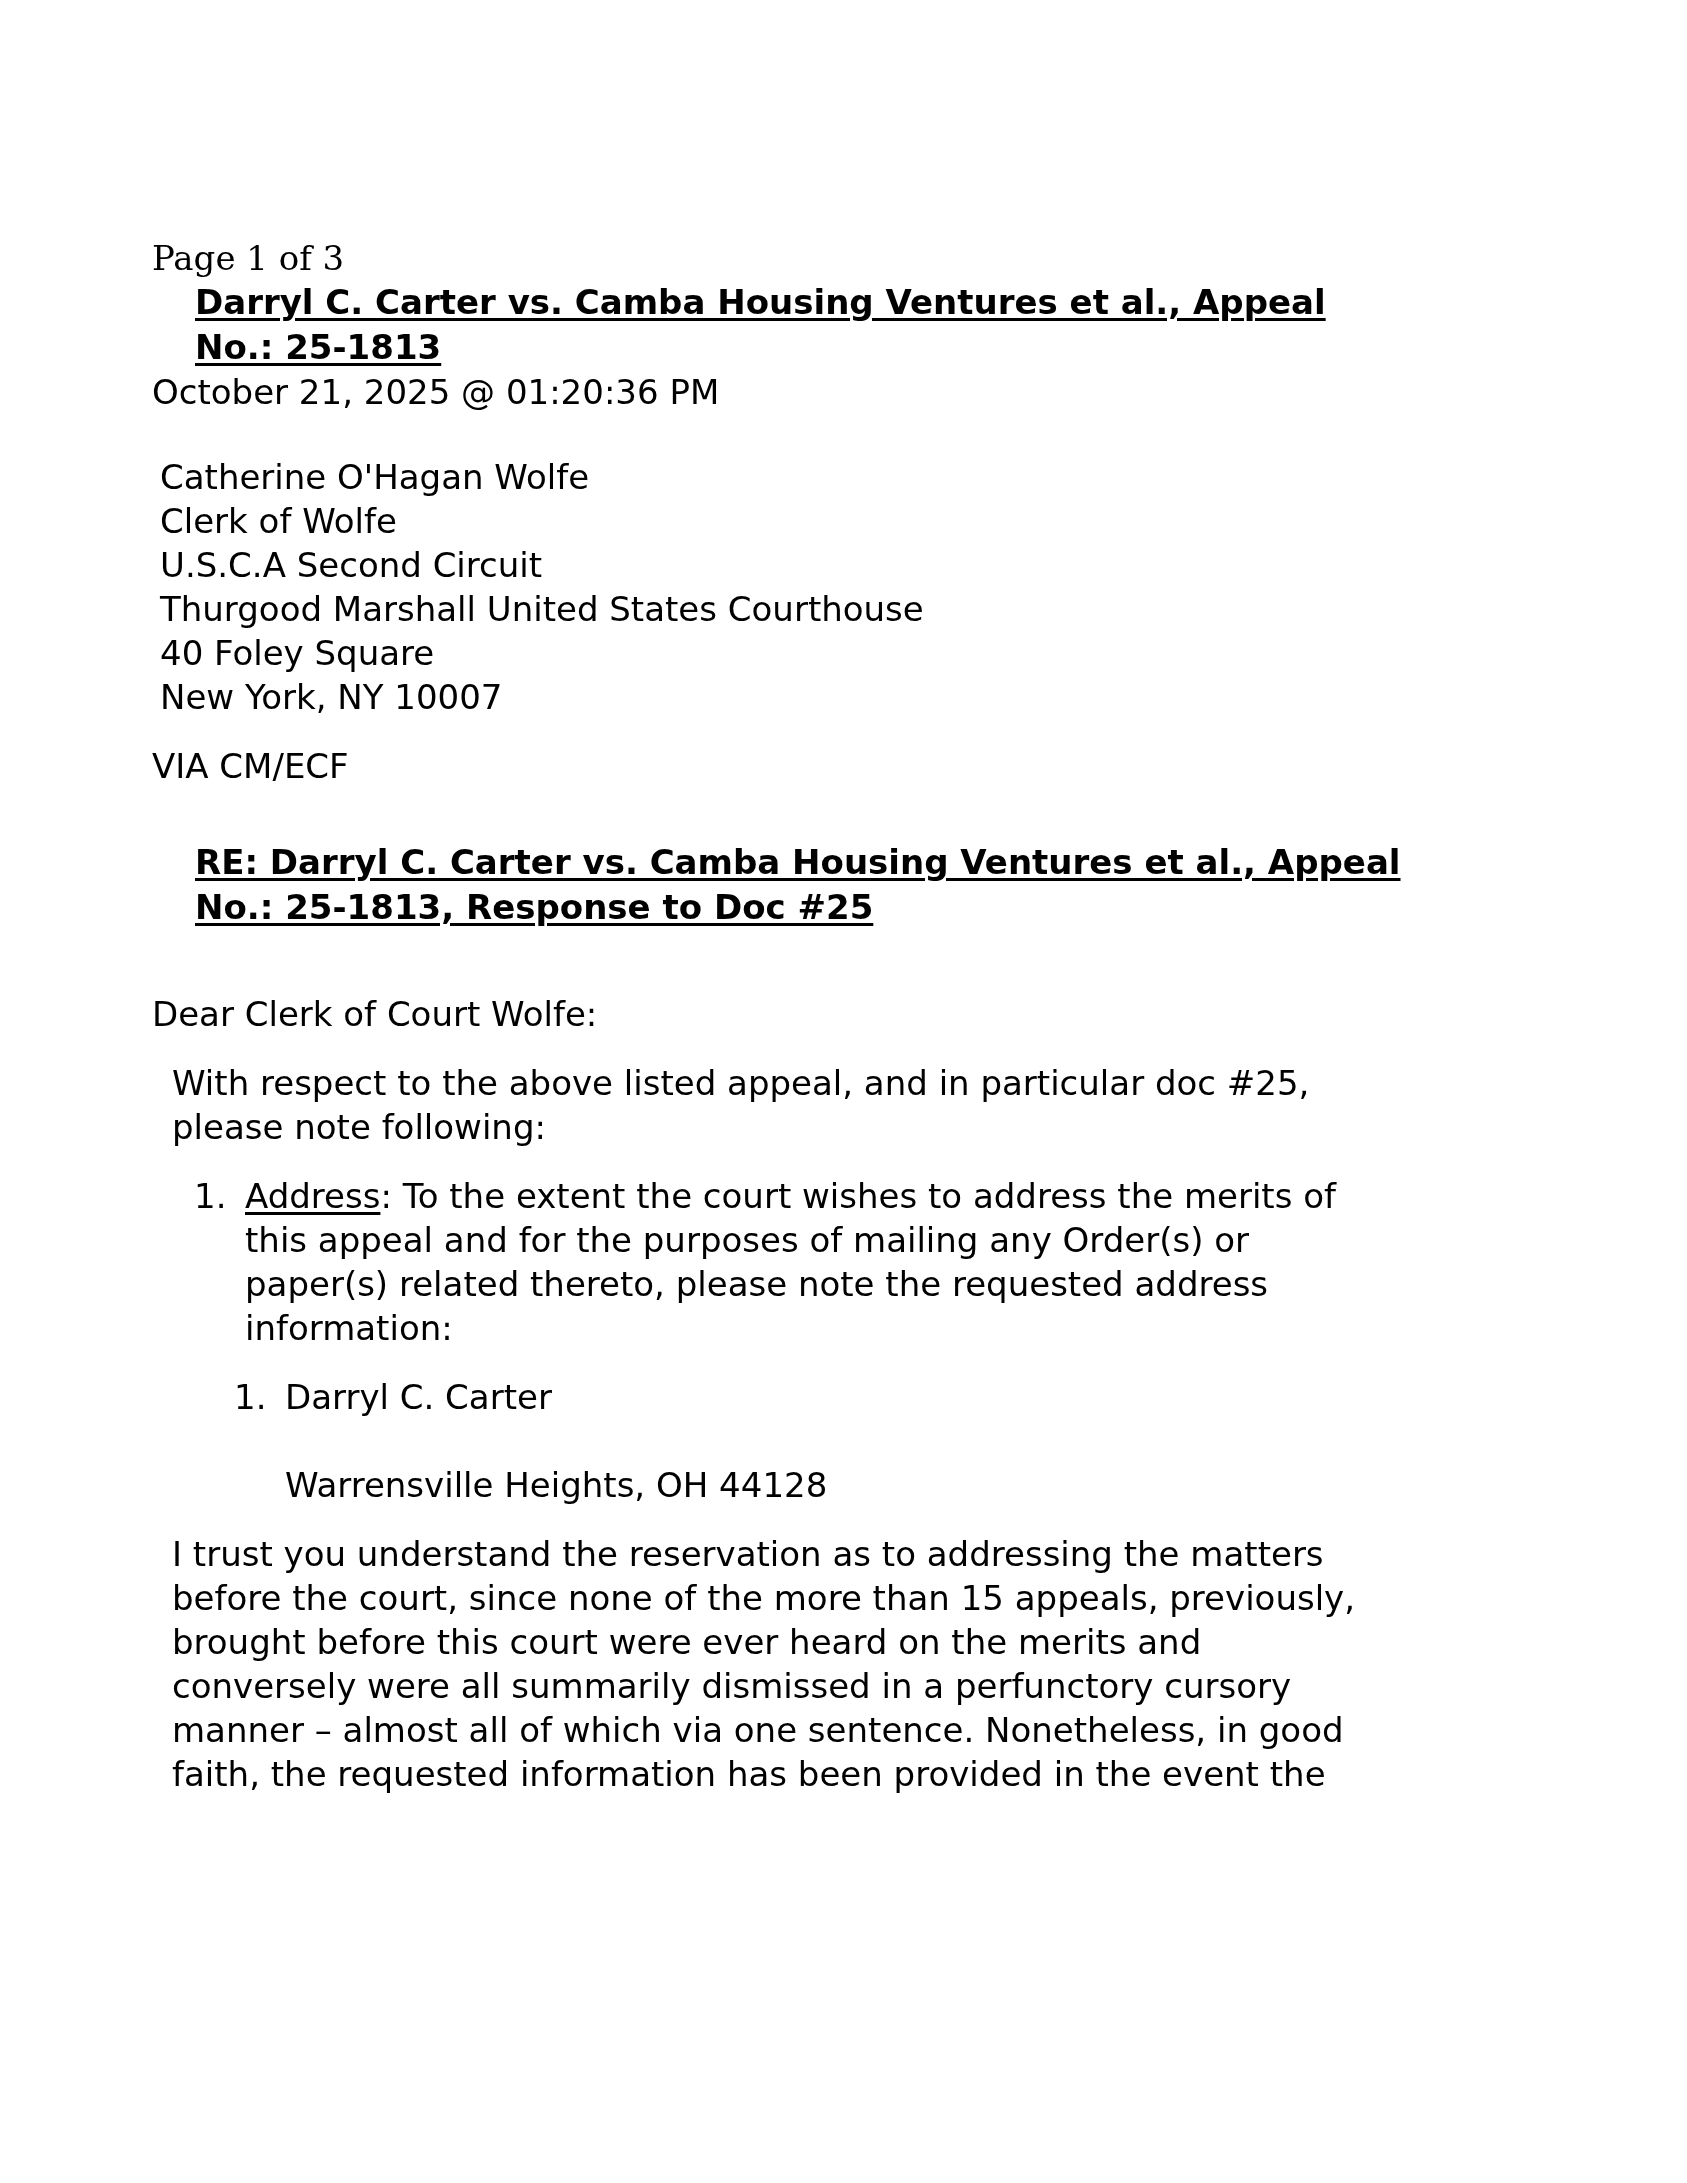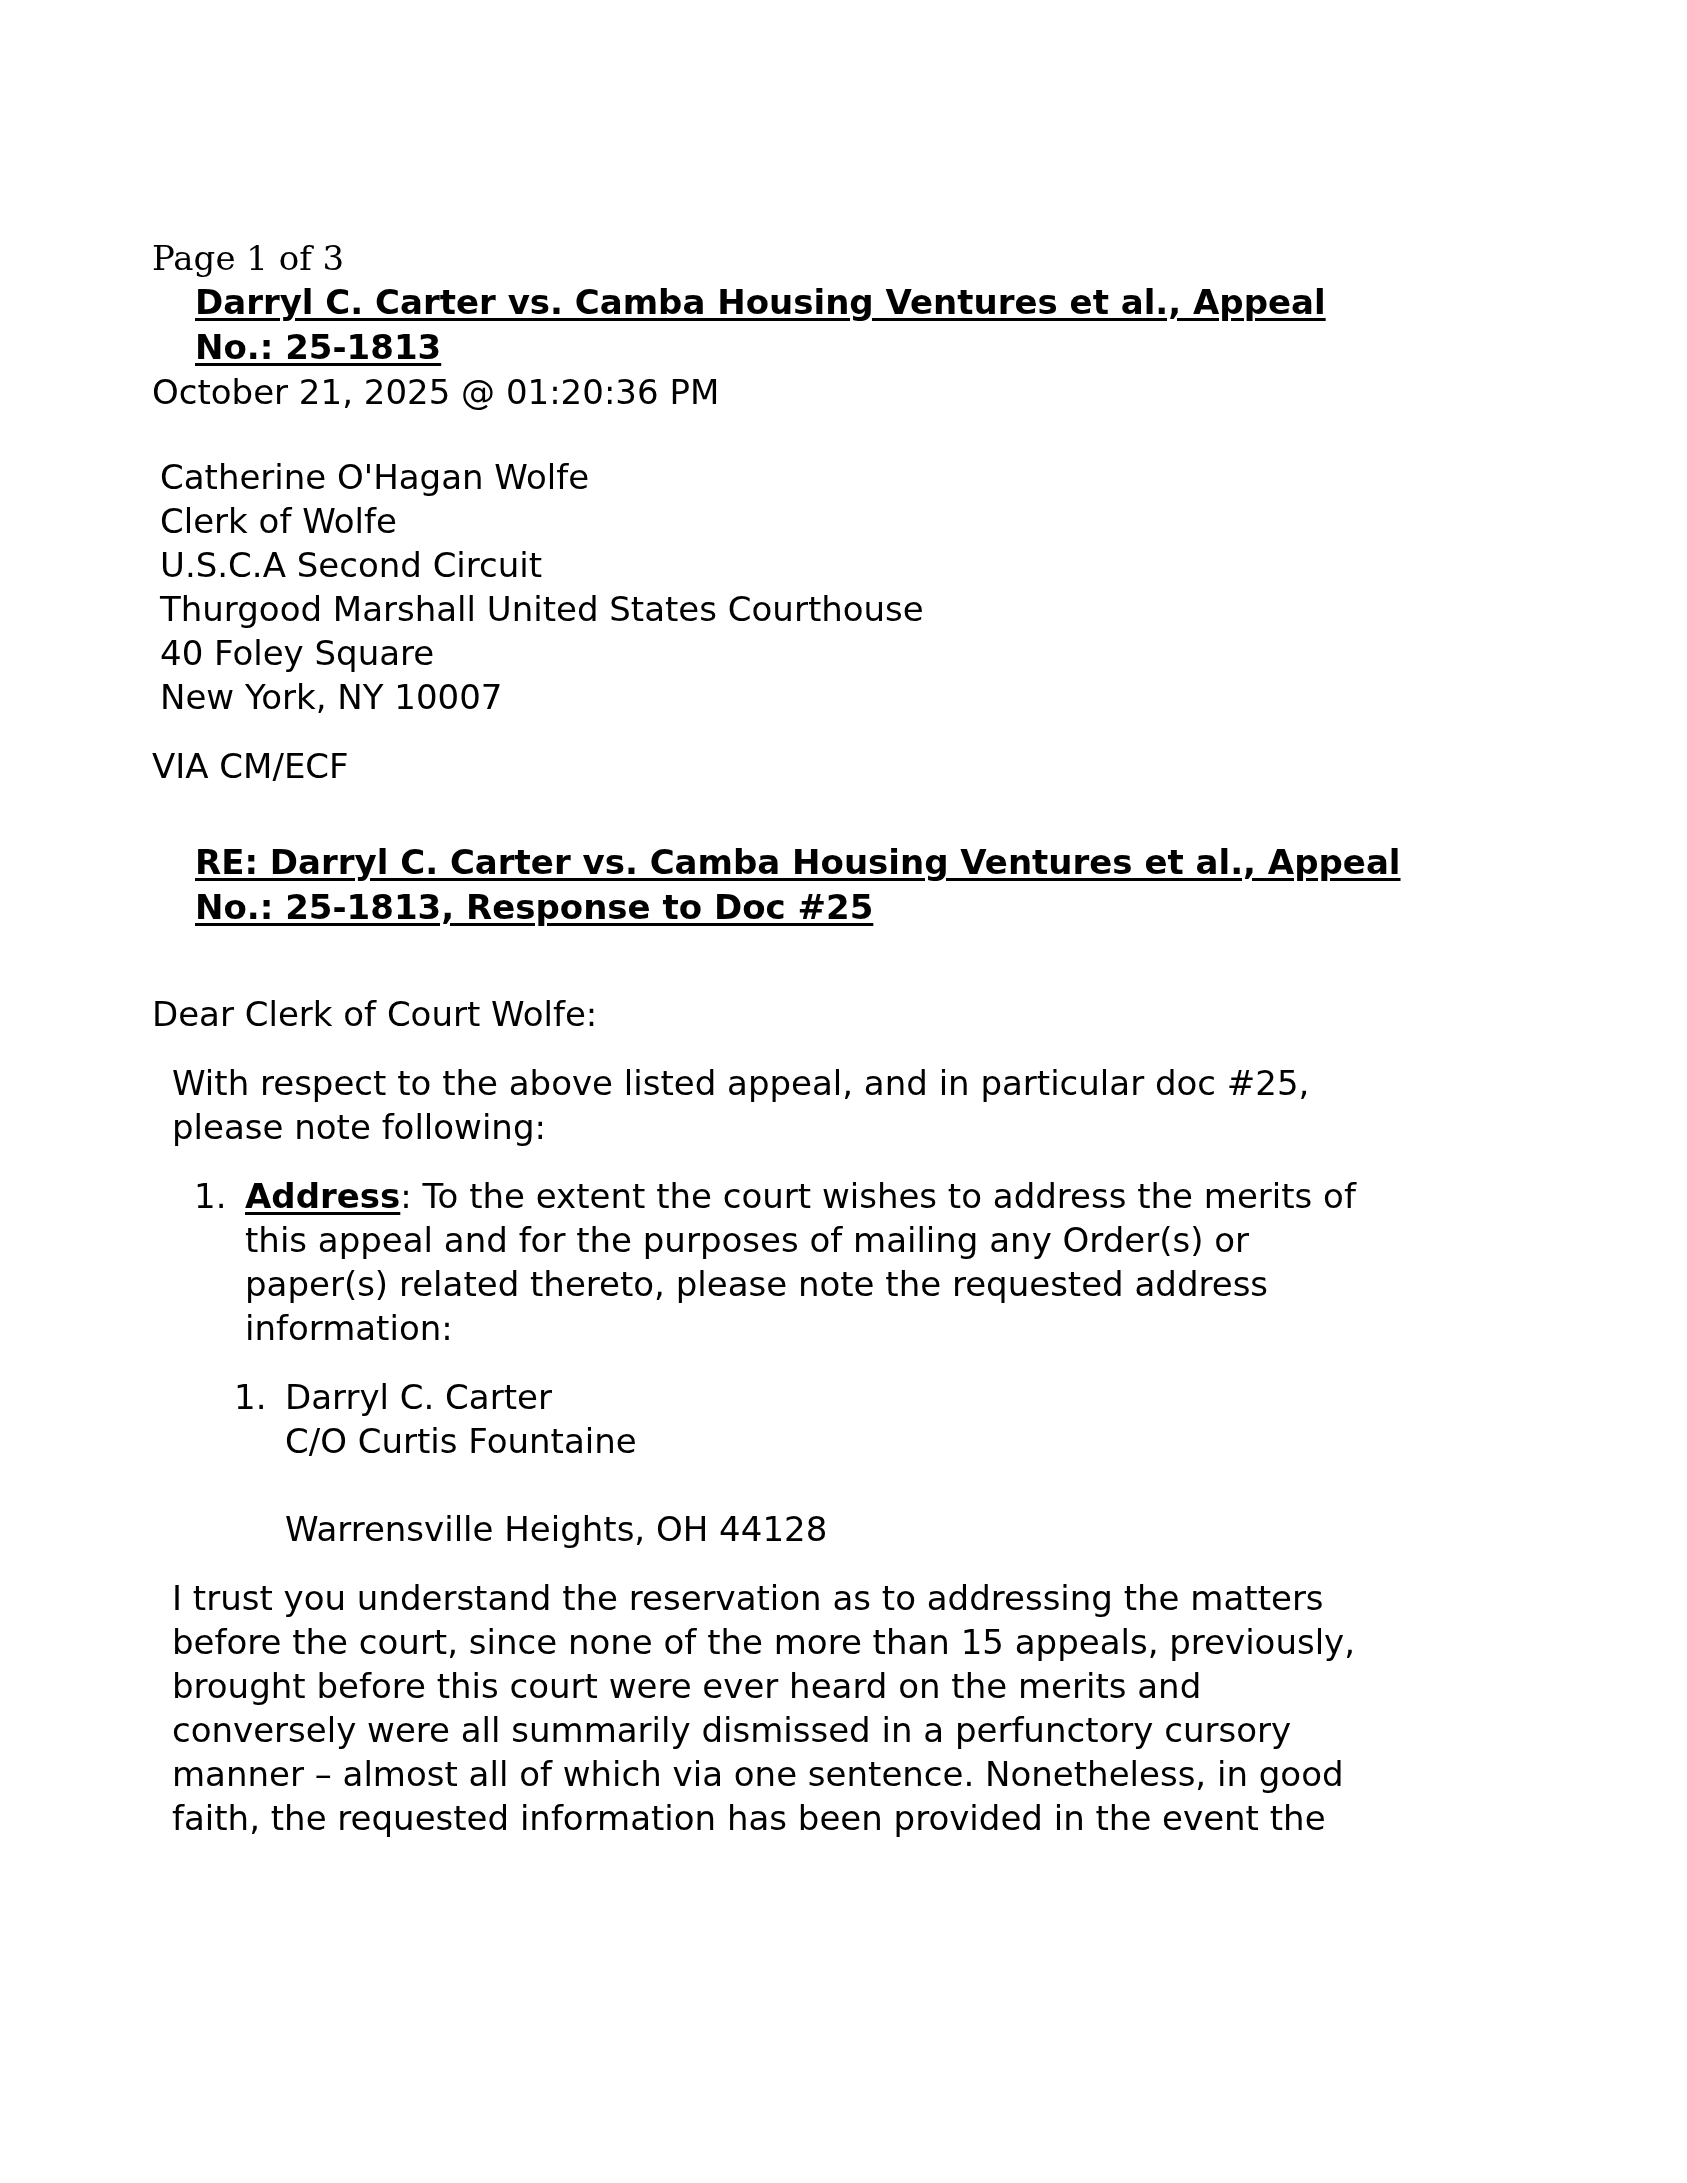--- a/index.html
+++ b/index.html
@@ -83,21 +83,21 @@
   }
   .olist > li > .marker {
     position: absolute;
     left: 42px;
     top: 0;
     font-size: 34px;
     line-height: 44px;
   }
   .olist .ln { display: block; white-space: pre; }
   .u-bold {
-    font-weight: bold;
+    font-weight: normal;
     text-decoration: underline;
     text-underline-offset: 4.4px;
     text-decoration-thickness: 2.6px;
   }
 
   
   .sublist {
     margin: 0;
     padding: 0;
     list-style: none;
@@ -184,21 +184,20 @@
         <span class="ln">information:</span>
       </li>
     </ol>
 
     <div class="spacer-sm"></div>
 
     <ol class="sublist block sub-indent">
       <li>
         <span class="marker">1.</span>
         <span class="ln">Darryl C. Carter</span>
-        <span class="ln">C/O Curtis Fountaine</span>
         <span class="redacted-line"></span>
         <span class="ln">Warrensville Heights, OH 44128</span>
       </li>
     </ol>
 
     <div class="spacer-sm"></div>
 
     <div class="para block">
       <span class="ln">I trust you understand the reservation as to addressing the matters</span>
       <span class="ln">before the court, since none of the more than 15 appeals, previously,</span>

